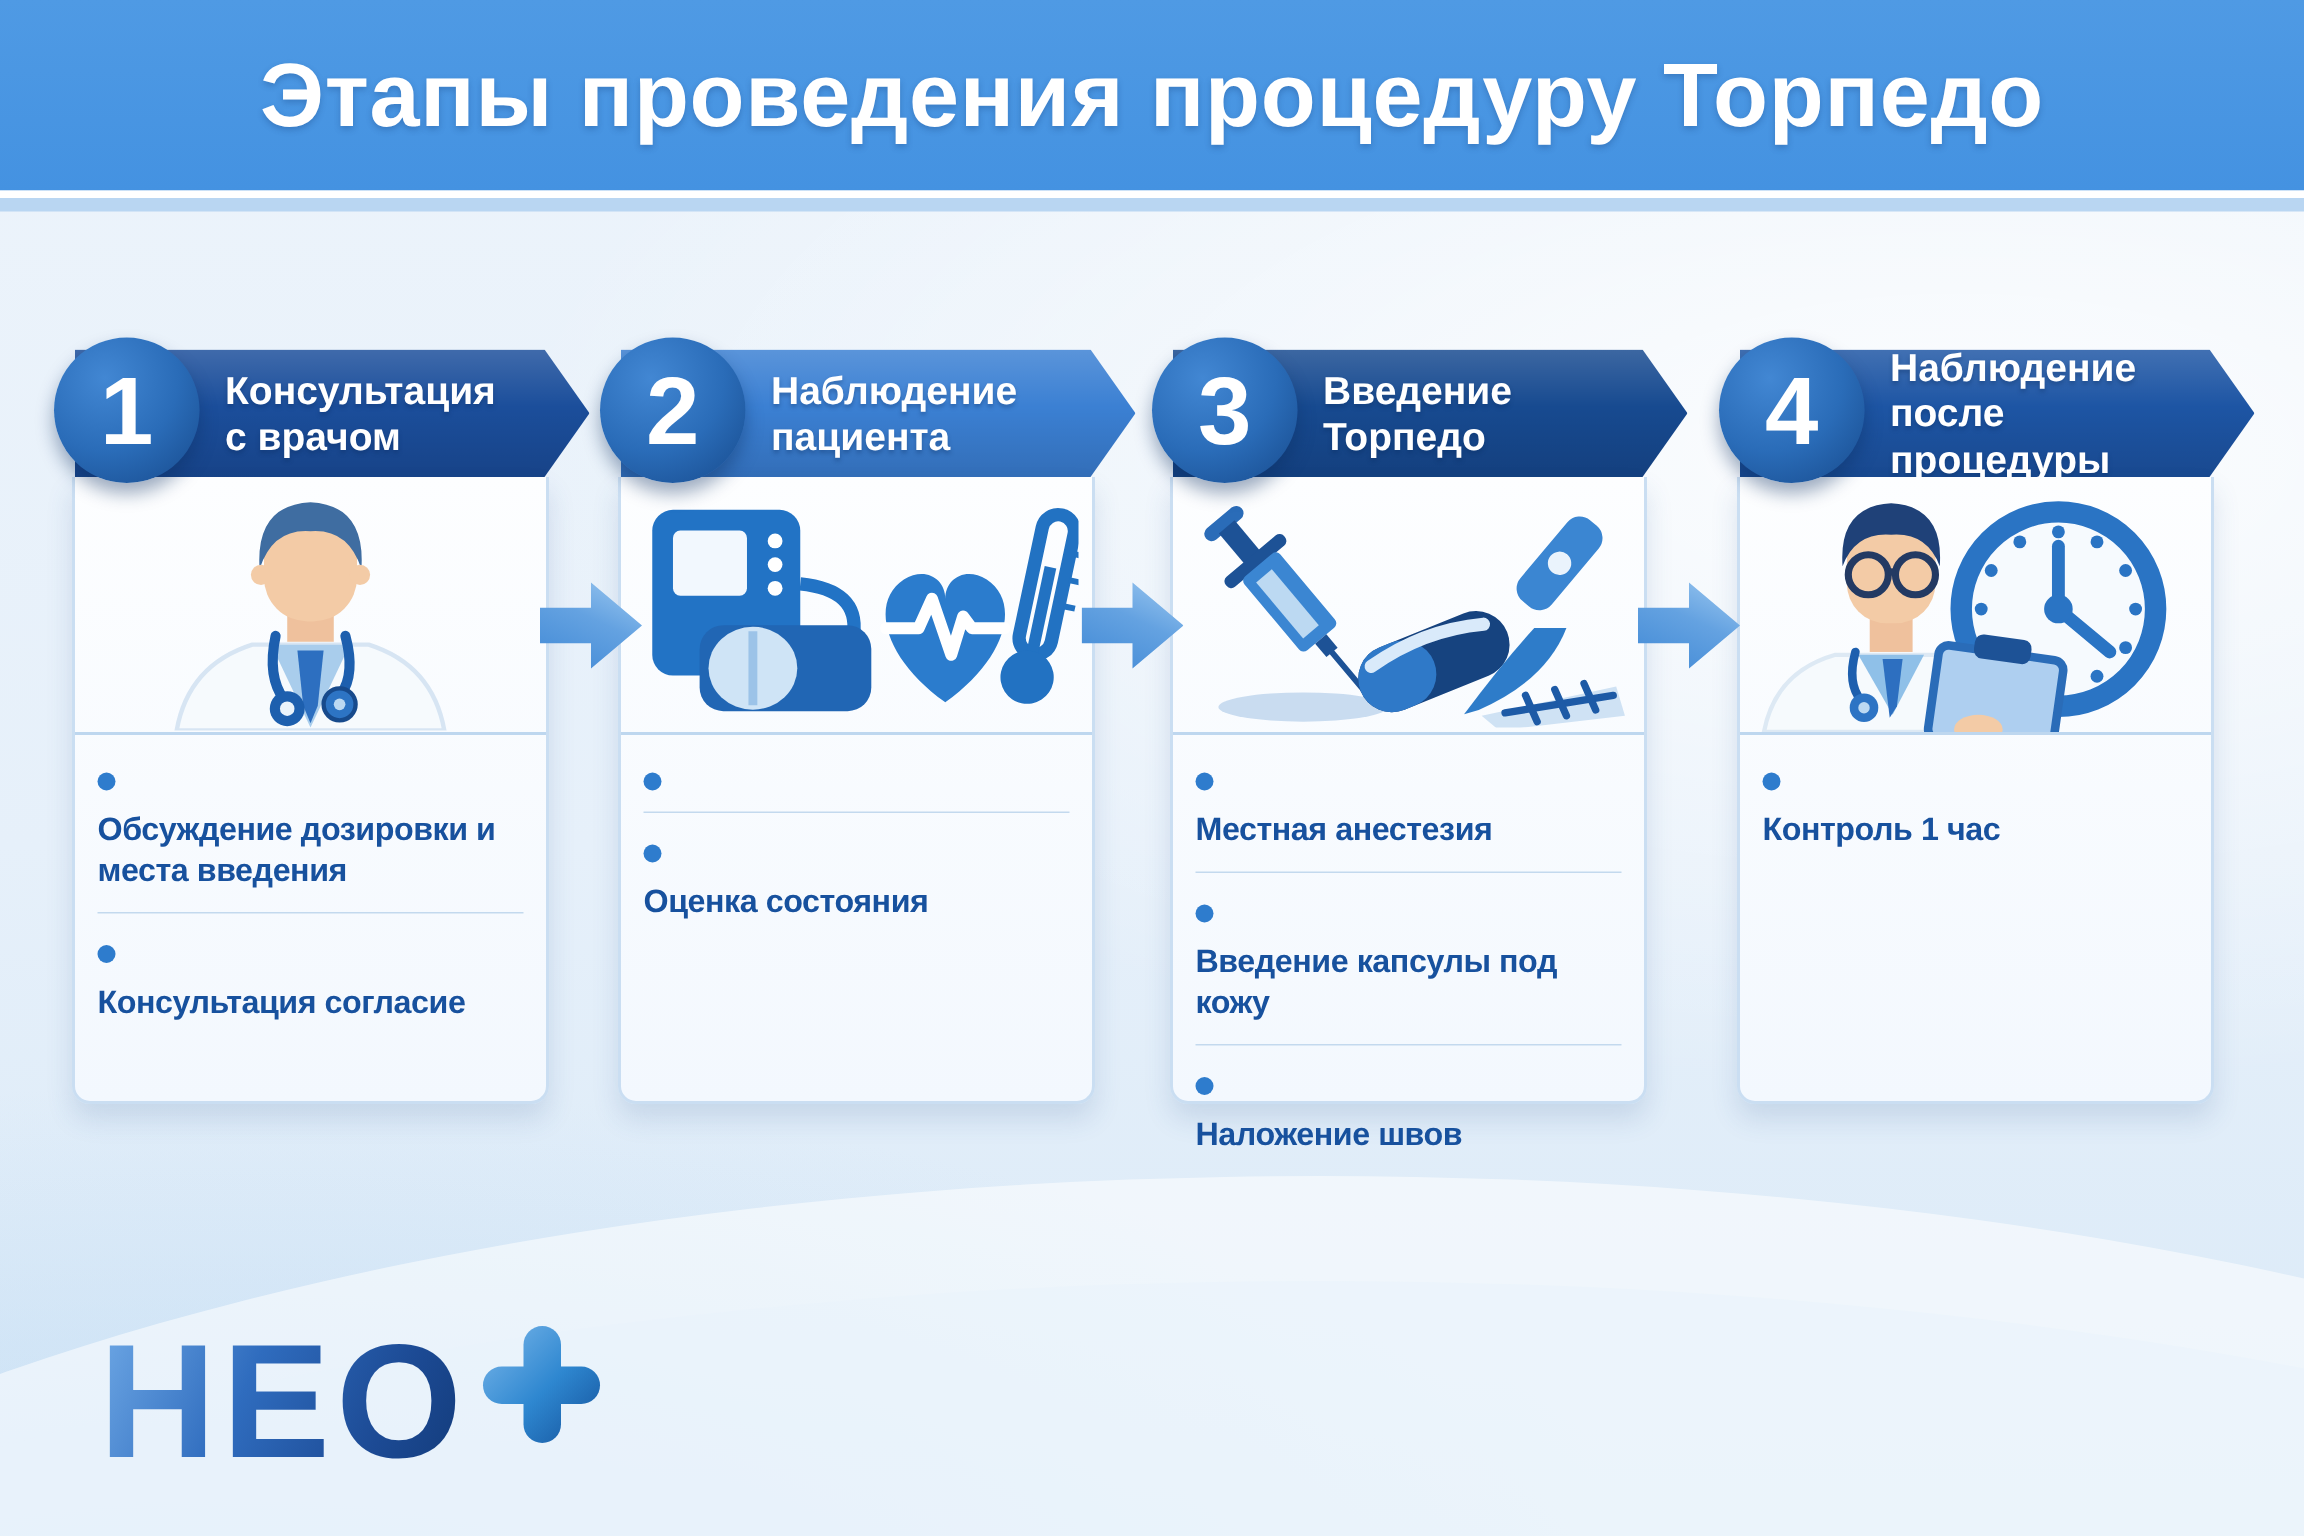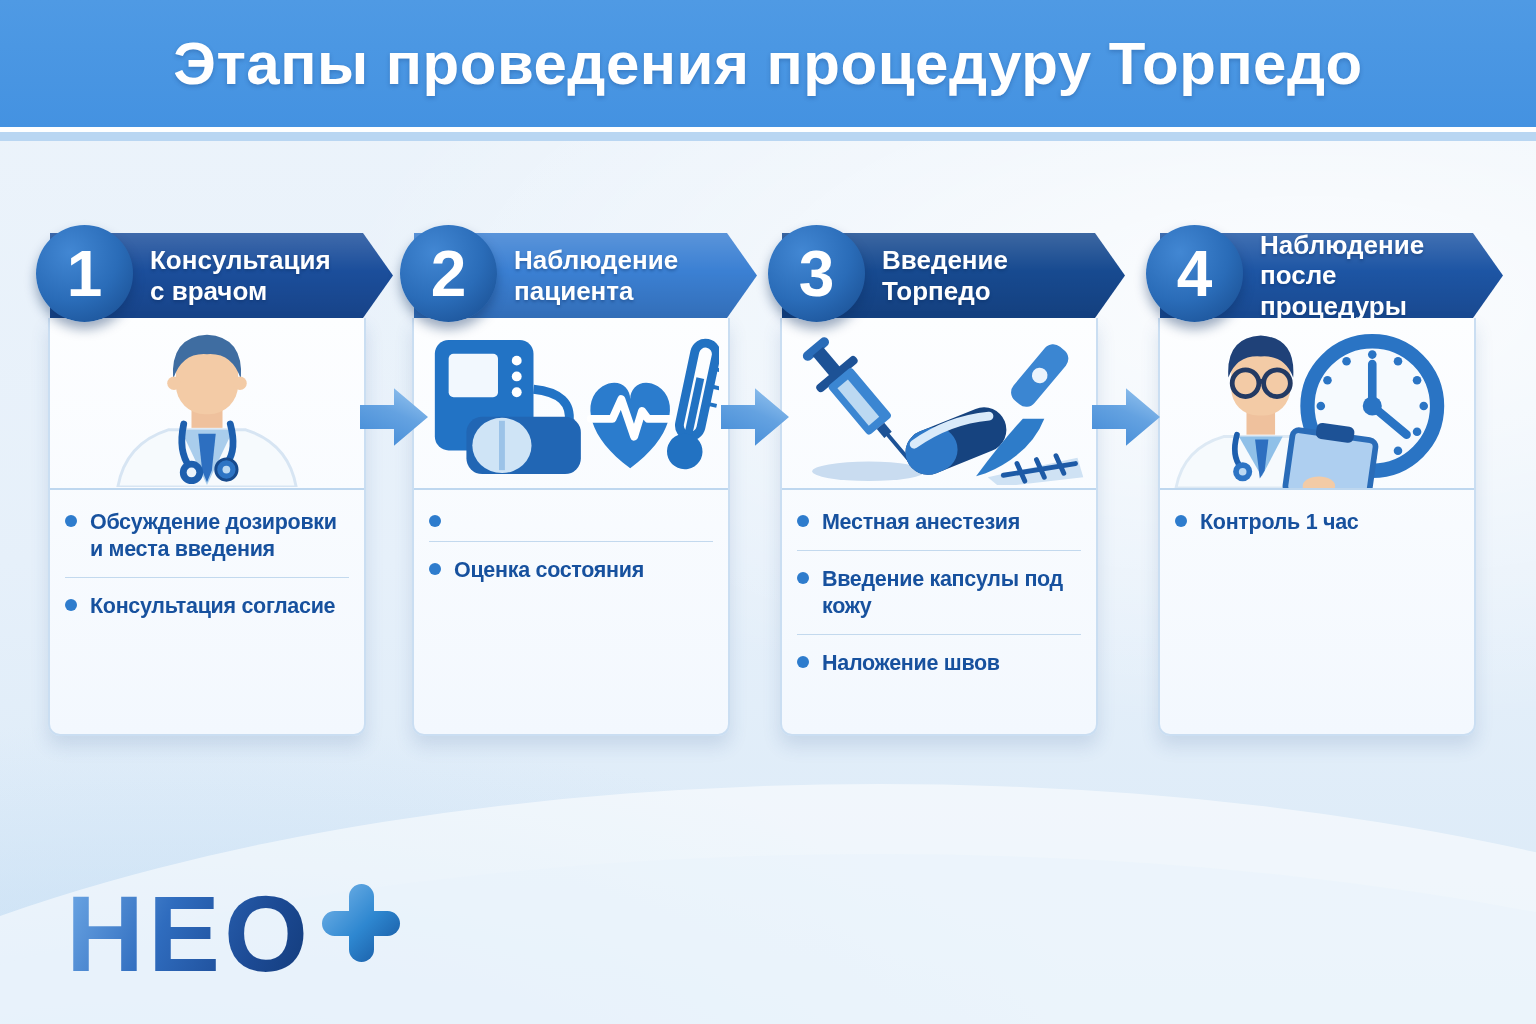--- a/index.html
+++ b/index.html
@@ -59,21 +59,21 @@
     background:linear-gradient(180deg,#fdfeff 0%, #f3f8fe 100%);
     border:2px solid #cadef2; border-top:none; border-radius:0 0 12px 12px;
     box-sizing:border-box;
     box-shadow:0 10px 18px rgba(50,90,150,0.15);
   }
   .icon-area {
     height:172px; display:flex; align-items:center; justify-content:center;
     border-bottom:2px solid #bed7ef; box-sizing:border-box; padding-top:8px;
   }
   .bullets { padding:4px 15px 0 15px; }
-  .bullet { display:flex; gap:13px; align-items:flex-start; padding:15px 0 14px 0; }
+  .bullet { display:flex; gap:13px; align-items:flex-start; padding:15px 0 14px 0;flex-direction:column; }
   .bullet:not(:last-child) { border-bottom:1.5px solid #c3d9ee; }
   .dot { width:12px; height:12px; border-radius:50%; background:#2e7ccd; margin-top:6px; flex:none; }
   .btext { font-size:21.5px; font-weight:bold; color:#17519e; line-height:1.25; letter-spacing:-0.3px; }
 
   
   .flow-arrow {
     position:absolute; top:382px; width:68px; height:70px;
     background:linear-gradient(205deg, #a6cff3 0%, #64a2e1 45%, #3c86d4 100%);
     clip-path:polygon(0% 33%, 50% 33%, 50% 9%, 100% 50%, 50% 91%, 50% 67%, 0% 67%);
   }

